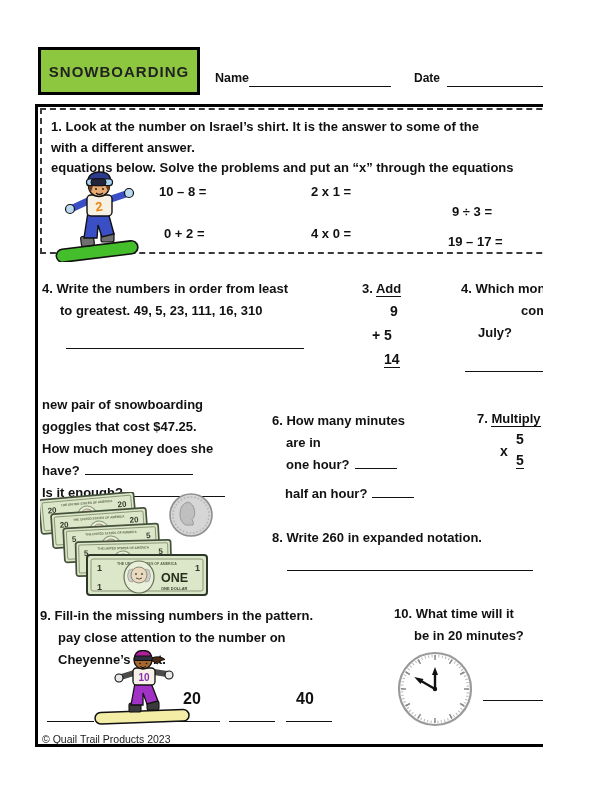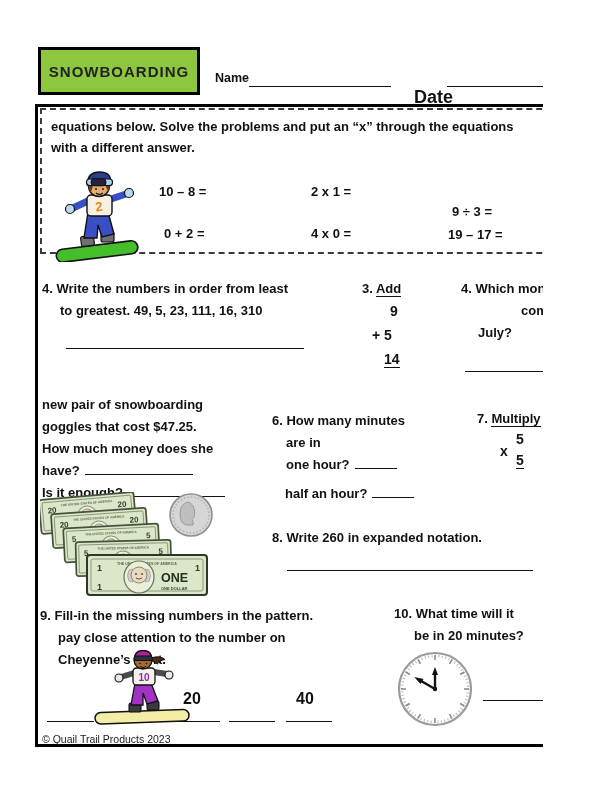--- a/index.html
+++ b/index.html
@@ -37,28 +37,29 @@
 </head>
 <body>
 
 <div class="sheet">
 
   <div class="title-box">
     <span>SNOWBOARDING</span>
   </div>
   <span class="abs" style="left:215px; top:71px; font-size:12.5px;">Name</span>
   <div class="blank" style="left:249px; top:86px; width:142px;"></div>
-  <span class="abs" style="left:414px; top:87px; font-size:18px;">Date</span>
+  <span class="abs" style="left:414px; top:71px; font-size:12px;">Date</span>
   <div class="blank" style="left:447px; top:86px; width:114px;"></div>
 
   <div class="outer-border"></div>
 
   <div class="q1-box">
+    <div>1. Look at the number on Israel’s shirt. It is the answer to some of the</div>
+    <div>with a different answer.</div>
     <div>equations below. Solve the problems and put an “x” through the equations</div>
-    <div>with a different answer.</div>
   </div>
 
   <svg class="abs" style="left:55px; top:170px;" width="90" height="92" viewBox="0 0 90 92">
     <rect x="1" y="75" width="82" height="13" rx="6.5" fill="#44bf2b" stroke="#111" stroke-width="1.6" transform="rotate(-7 42 81)"></rect>
     <rect x="26" y="66" width="13" height="10" rx="2" fill="#707070" stroke="#111" stroke-width="1.2" transform="rotate(-7 32 71)"></rect>
     <rect x="46" y="62" width="13" height="10" rx="2" fill="#707070" stroke="#111" stroke-width="1.2"></rect>
     <path d="M33 42 L29 68 L42 68 L43 55 L47 67 L59 64 L53 42 Z" fill="#3a4ec5" stroke="#111" stroke-width="1.4"></path>
     <path d="M33 31 L18 38" stroke="#3a4ec5" stroke-width="7" stroke-linecap="round"></path>
     <path d="M56 29 L71 24" stroke="#3a4ec5" stroke-width="7" stroke-linecap="round"></path>
     <rect x="32" y="25" width="25" height="21" rx="4" fill="#f6f1e3" stroke="#111" stroke-width="1.4"></rect>
@@ -74,21 +75,21 @@
     <path d="M32.5 13 Q33 2 44.5 2 Q56 2 55.8 12.5 L55.8 15 L32.5 15 Z" fill="#2c3c8e" stroke="#111" stroke-width="1.4"></path>
     <rect x="31.5" y="9" width="26" height="6.5" rx="3" fill="#a9d3f2" stroke="#111" stroke-width="1.2"></rect>
     <rect x="36" y="8.8" width="15" height="7" rx="3.2" fill="#23233a" stroke="#111" stroke-width="1"></rect>
   </svg>
 
   <span class="abs txt13" style="left:159px; top:184px;">10 – 8 =</span>
   <span class="abs txt13" style="left:311px; top:184px;">2 x 1 =</span>
   <span class="abs txt13" style="left:452px; top:184px;margin-top:20px;">9 ÷ 3 =</span>
   <span class="abs txt13" style="left:164px; top:226px;">0 + 2 =</span>
   <span class="abs txt13" style="left:311px; top:226px;">4 x 0 =</span>
-  <span class="abs txt13" style="left:448px; top:227px;">19 – 17 =</span>
+  <span class="abs txt13" style="left:448px; top:234px;">19 – 17 =</span>
 
   <div class="abs txt13" style="left:42px; top:281px;">4. Write the numbers in order from least</div>
   <div class="abs txt13" style="left:60px; top:303px;">to greatest.  49, 5, 23, 111, 16, 310</div>
   <div class="blank" style="left:66px; top:348px; width:238px;"></div>
 
   <div class="abs txt13" style="left:362px; top:281px;">
     <span>3.</span>
     <span class="u">Add</span>
   </div>
   <span class="abs txt14" style="left:390px; top:303px;">9</span>

